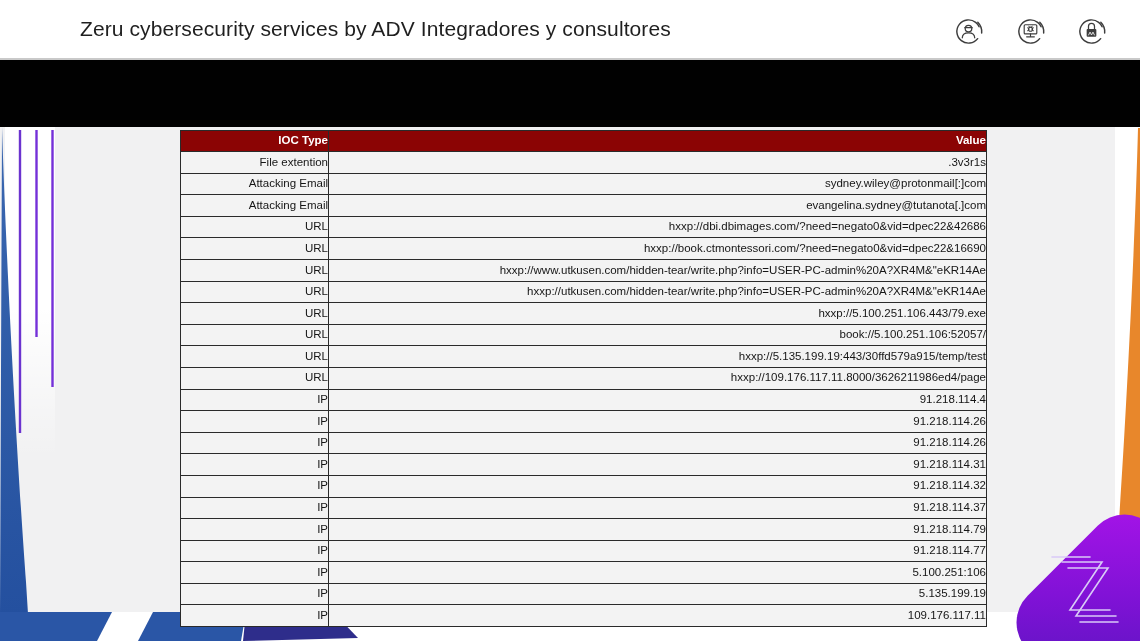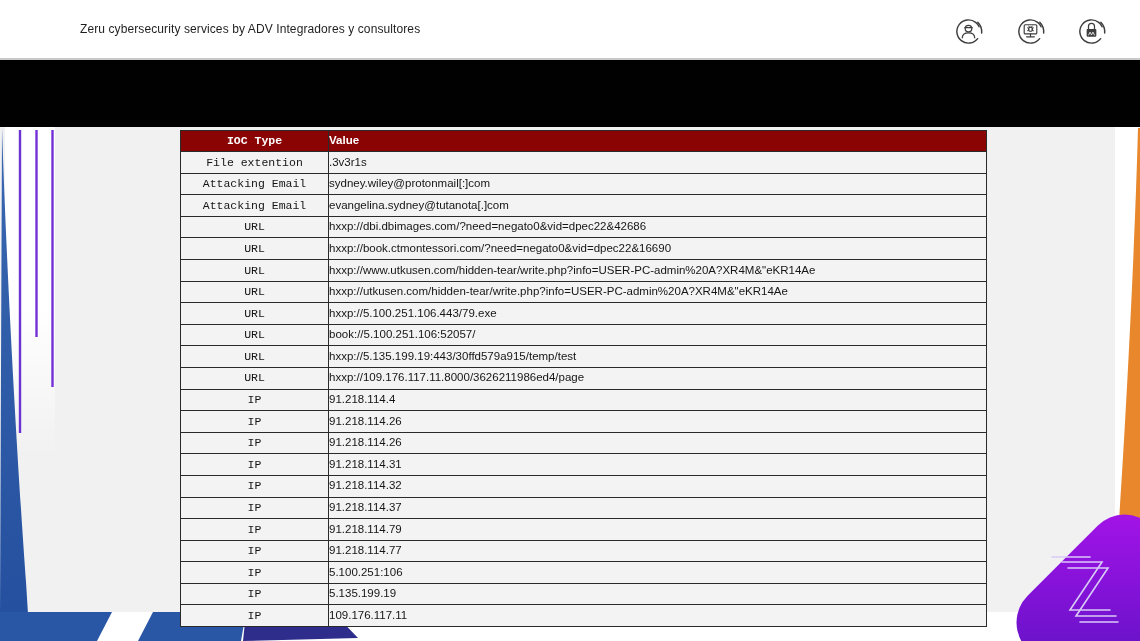--- a/index.html
+++ b/index.html
@@ -3,21 +3,21 @@
 <meta charset="utf-8">
 <style>
   html,body{margin:0;padding:0;}
   body{width:1140px;height:641px;overflow:hidden;background:#ffffff;
        font-family:"Liberation Sans","DejaVu Sans",sans-serif;}
   .stage{position:relative;width:1140px;height:641px;overflow:hidden;background:#ffffff;}
 
   
   .top-bar{position:absolute;left:0;top:0;width:1140px;height:58px;background:#ffffff;z-index:6;}
   .top-title{position:absolute;left:80px;top:0;height:64px;line-height:58px;
-             font-size:12px;color:#1f1f1f;letter-spacing:.1px;white-space:nowrap;}
+             font-size:21px;color:#1f1f1f;letter-spacing:.1px;white-space:nowrap;}
   .ring-icon{position:absolute;top:16px;width:31px;height:31px;}
   .ring-icon svg{display:block;}
 
   
   .banner{position:absolute;left:0;top:58px;width:1140px;height:69px;background:#010101;
           border-top:2px solid #c9c9c9;box-sizing:border-box;z-index:5;}
 
   
   .slide-bg{position:absolute;left:0;top:127px;width:1115px;height:485px;background:#f1f1f2;
             border-radius:0 0 14px 6px;z-index:1;}
@@ -39,22 +39,22 @@
            transform:rotate(45deg);border-radius:38px;z-index:4;
            background:linear-gradient(135deg,#a814e9 0%,#8012d6 40%,#3c17ae 100%);}
   .z-logo{position:absolute;left:1050px;top:548px;z-index:5;}
 
   
   table.ioc{position:absolute;left:180px;top:130px;width:804px;z-index:4;
             border-collapse:collapse;table-layout:fixed;font-size:11.5px;color:#151515;}
   table.ioc th,table.ioc td{border:1px solid #2a2a2a;line-height:1;overflow:hidden;
             white-space:nowrap;padding:0;}
   table.ioc th{height:20px;background:#8b0404;color:#ffffff;font-weight:bold;}
-  th.col-type,td.col-type{width:147px;text-align:center;padding-left:4px;font-family:Liberation Mono, monospace;}
-  th.col-value,td.col-value{width:657px;text-align:left;}
+  th.col-type,td.col-type{width:147px;text-align:right;padding-left:4px;}
+  th.col-value,td.col-value{width:657px;text-align:right;}
   table.ioc td{height:20.6px;background:#f3f3f3;margin-left:32px;}
 </style>
 </head>
 <body>
 
 <div class="stage">
 
   <header class="top-bar">
     <div class="top-title">Zeru cybersecurity services by ADV Integradores y consultores</div>
 

